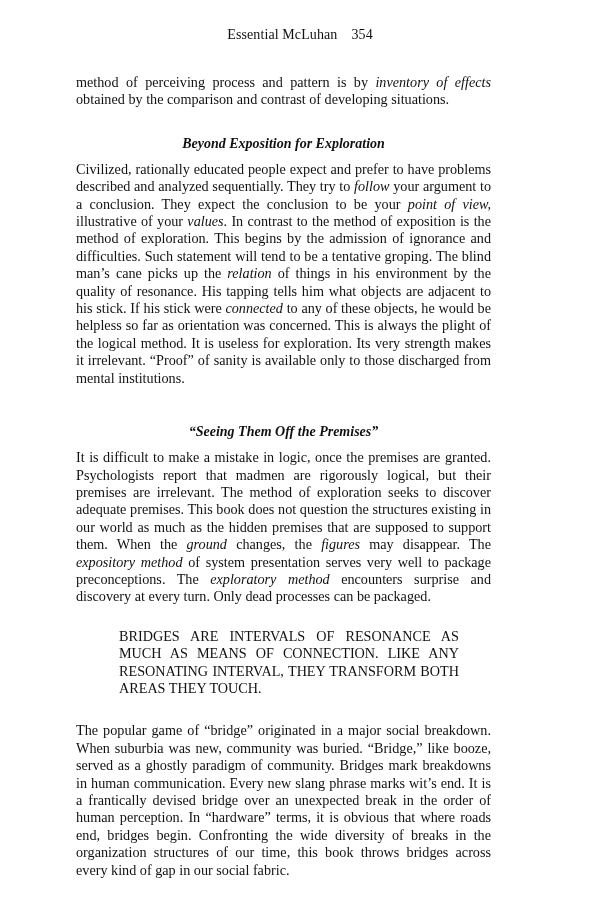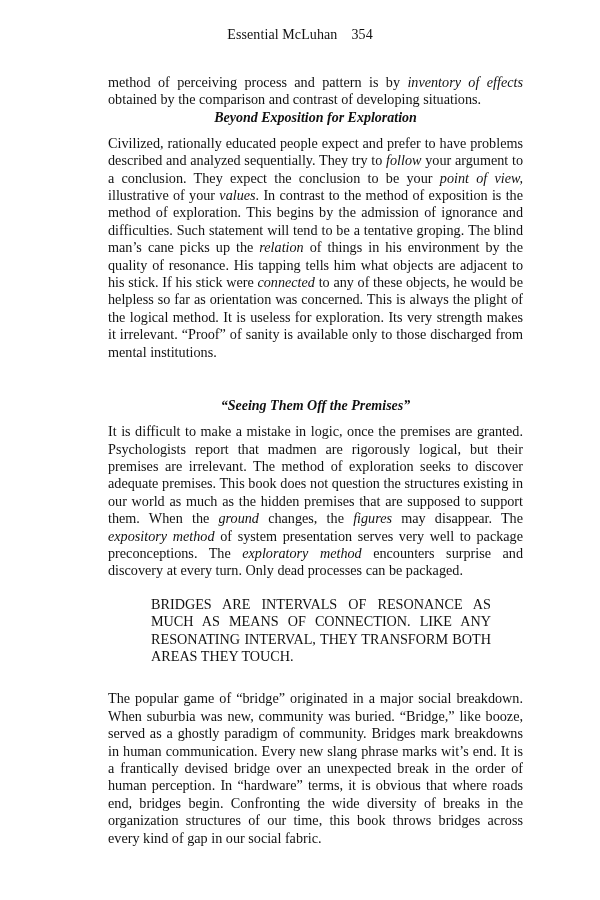--- a/index.html
+++ b/index.html
@@ -23,21 +23,21 @@
       text-align: center;
       font-size: 14px;
       line-height: 16px;
       letter-spacing: 0.1px;
     }
     .running-header .page-num {
       margin-left: 14px;
     }
     .page-body {
       position: absolute;
-      left: 108px;
+      left: 76px;
       width: 415px;
       top: 74px;
     }
     p.para {
       margin: 0;
       font-size: 14.2px;
       line-height: 17.4px;
       text-align: justify;
       hyphens: none;
     }
@@ -65,25 +65,25 @@
 <body>
 
 <div class="running-header">
   <span>Essential McLuhan</span><span class="page-num">354</span>
 </div>
 
 <div class="page-body">
 
   <p class="para"><span>method of perceiving process and pattern is by </span><em>inventory of effects</em><span> obtained by the comparison and contrast of developing situations.</span></p>
 
-  <h3 class="section-heading" style="margin-bottom:9px;">Beyond Exposition for Exploration</h3>
+  <h3 class="section-heading" style="margin-top:26px;margin-bottom:9px;">Beyond Exposition for Exploration</h3>
 
   <p class="para"><span>Civilized, rationally educated people expect and prefer to have problems described and analyzed sequentially. They try to </span><em>follow</em><span> your argument to a conclusion. They expect the conclusion to be your </span><em>point of view,</em><span> illustrative of your </span><em>values</em><span>. In contrast to the method of exposition is the method of exploration. This begins by the admission of ignorance and difficulties. Such statement will tend to be a tentative groping. The blind man’s cane picks up the </span><em>relation</em><span> of things in his environment by the quality of resonance. His tapping tells him what objects are adjacent to his stick. If his stick were </span><em>connected</em><span> to any of these objects, he would be helpless so far as orientation was concerned. This is always the plight of the logical method. It is useless for exploration. Its very strength makes it irrelevant. “Proof” of sanity is available only to those discharged from mental institutions.</span></p>
 
   <h3 class="section-heading" style="margin-top:36px;margin-bottom:9px;">“Seeing Them Off the Premises”</h3>
 
   <p class="para"><span>It is difficult to make a mistake in logic, once the premises are granted. Psychologists report that madmen are rigorously logical, but their premises are irrelevant. The method of exploration seeks to discover adequate premises. This book does not question the structures existing in our world as much as the hidden premises that are supposed to support them. When the </span><em>ground</em><span> changes, the </span><em>figures</em><span> may disappear. The </span><em>expository method</em><span> of system presentation serves very well to package preconceptions. The </span><em>exploratory method</em><span> encounters surprise and discovery at every turn. Only dead processes can be packaged.</span></p>
 
-  <div class="blockquote" style="margin-top:16px;">BRIDGES ARE INTERVALS OF RESONANCE AS MUCH AS MEANS OF CONNECTION. LIKE ANY RESONATING INTERVAL, THEY TRANSFORM BOTH AREAS THEY TOUCH.</div>
+  <div class="blockquote" style="margin-top:22px;">BRIDGES ARE INTERVALS OF RESONANCE AS MUCH AS MEANS OF CONNECTION. LIKE ANY RESONATING INTERVAL, THEY TRANSFORM BOTH AREAS THEY TOUCH.</div>
 
   <p class="para" style="margin-top:25px;">The popular game of “bridge” originated in a major social breakdown. When suburbia was new, community was buried. “Bridge,” like booze, served as a ghostly paradigm of community. Bridges mark breakdowns in human communication. Every new slang phrase marks wit’s end. It is a frantically devised bridge over an unexpected break in the order of human perception. In “hardware” terms, it is obvious that where roads end, bridges begin. Confronting the wide diversity of breaks in the organization structures of our time, this book throws bridges across every kind of gap in our social fabric.</p>
 
 </div>
 
 </body></html>

